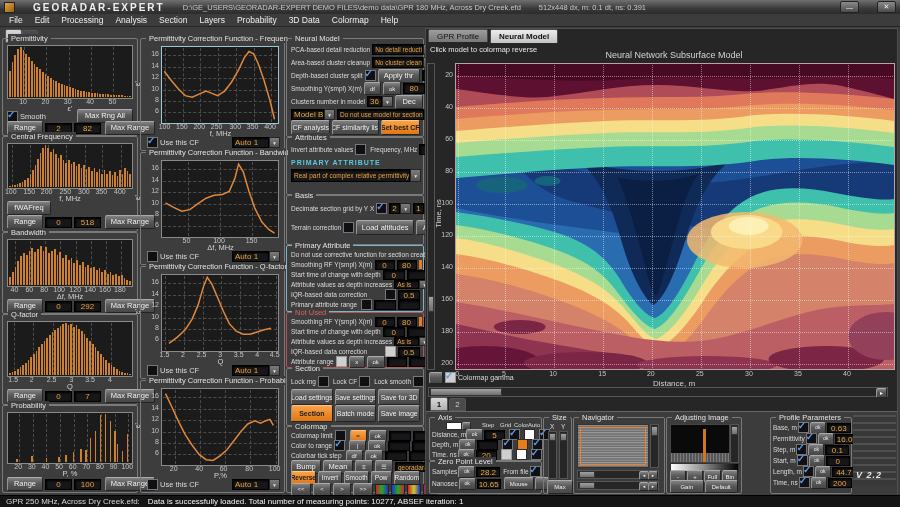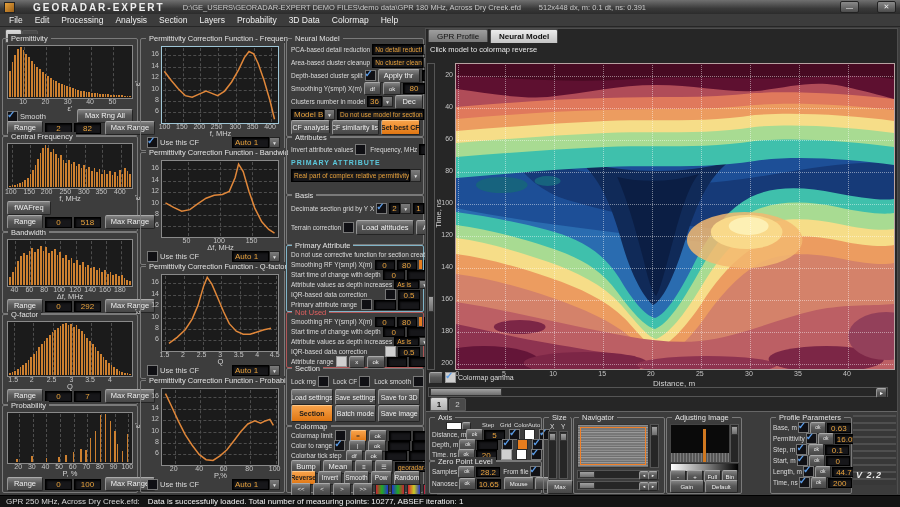--- a/index.html
+++ b/index.html
@@ -963,20 +963,21 @@
     <div class="cmsw" style="background:linear-gradient(90deg,#23c,#2a2,#c23)"></div>
     <div class="cmsw" style="background:linear-gradient(90deg,#c23,#cc2,#23c)"></div>
     <div class="cmsw" style="background:linear-gradient(90deg,#c23,#23c,#2a2)"></div>
   </div>
 </div>
 
 <div id="viewer">
   <div class="vtab" style="left:2px">GPR Profile</div>
   <div class="vtab act" style="left:64px">Neural Model</div>
   <div class="abs" style="left:4px;top:16px;font-size:7.5px;color:#e6e6e6">Click model to colormap reverse</div>
+  <div class="abs" style="left:29px;top:21px;width:438px;text-align:center;font-size:9px;color:#d4d4d4">Neural Network Subsurface Model</div>
 
   <div class="track" style="left:1px;top:34px;width:6px;height:305px">
     <div class="thumb" style="left:0;right:0;top:76%;height:14px"></div>
   </div>
 
   <span class="ylab-v" style="left:-2px;top:180px">Time, ns</span>
   <div class="ytickcol" style="left:12px;top:34px;width:15px;height:305px">
       <span class="ytick" style="top: 4%;">20</span>
       <span class="ytick" style="top: 14.5%;">40</span>
       <span class="ytick" style="top: 25%;">60</span>

